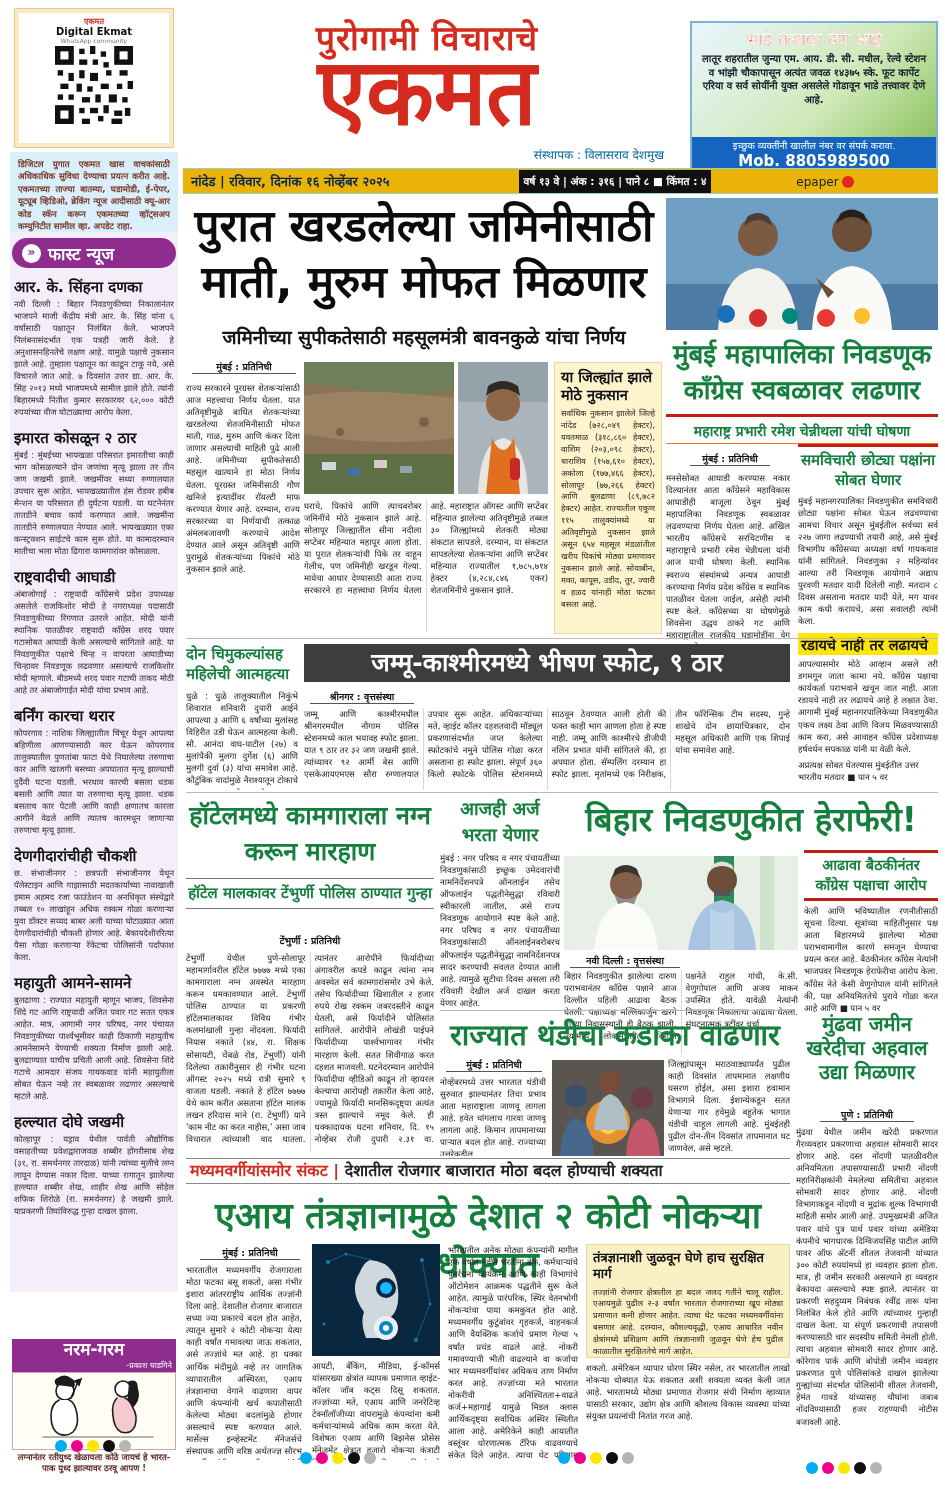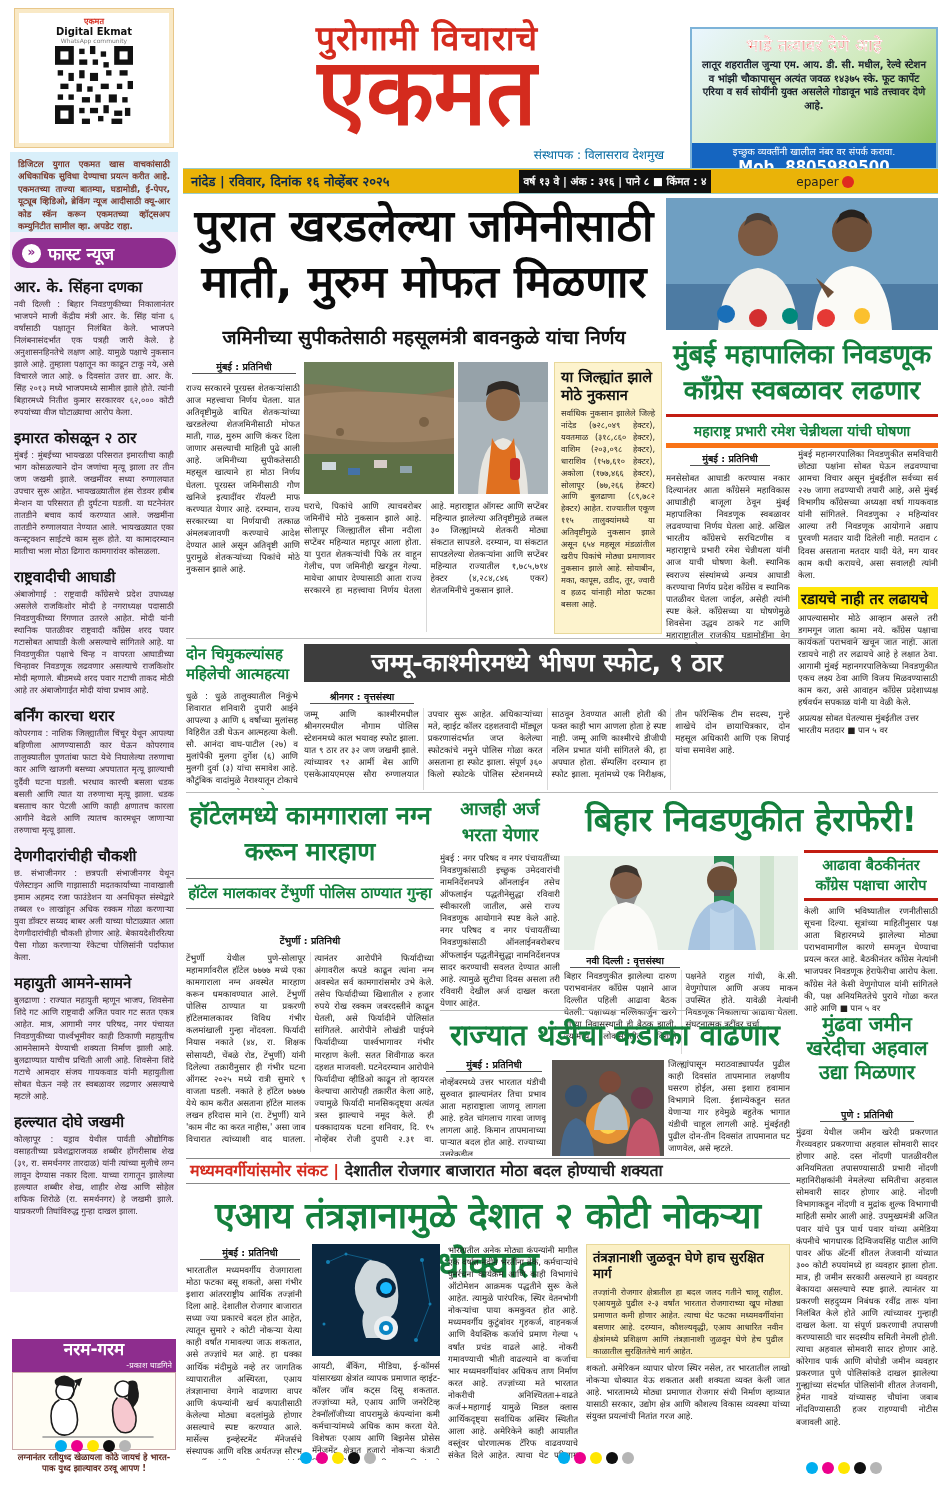--- a/index.html
+++ b/index.html
@@ -128,21 +128,21 @@
         </g>
       </svg>
     </div>
   </div>
   <div class="abs ctr tagline" style="left:188px; top:14px; width:478px;">पुरोगामी विचाराचे</div>
 
   <div class="abs qr-note jst" style="left:10px; top:152px; width:168px; height:84px;">डिजिटल युगात एकमत खास वाचकांसाठी अधिकाधिक सुविधा देण्याचा प्रयत्न करीत आहे. एकमतच्या ताज्या बातम्या, घडामोडी, ई-पेपर, यूट्यूब व्हिडिओ, ब्रेकिंग न्यूज आदीसाठी क्यू-आर कोड स्कॅन करून एकमतच्या व्हॉट्सअप कम्युनिटीत सामील व्हा. अपडेट राहा.</div>
   <div class="abs ctr brand" style="left:188px; top:48px; width:478px;">एकमत</div>
   <div class="abs founder" style="left:408px; top:146px; width:256px; text-align:right;">संस्थापक : विलासराव देशमुख</div>
 
-  <div class="abs ad-box" style="left:690px; top:27px; width:248px; height:154px;">
+  <div class="abs ad-box" style="left:690px; top:21px; width:248px; height:154px;">
     <div class="ad-title">भाडे तत्वावर देणे आहे</div>
     <div class="ad-body">लातूर शहरातील जुन्या एम. आय. डी. सी. मधील, रेल्वे स्टेशन व भांझी चौकापासून अत्यंत जवळ १४३७५ स्के. फूट कार्पेट एरिया व सर्व सोयींनी युक्त असलेले गोडावून भाडे तत्त्वावर देणे आहे.</div>
     <div class="ad-foot">
       <div class="ad-contact">इच्छुक व्यक्तींनी खालील नंबर वर संपर्क करावा.</div>
       <div class="ad-mobile">Mob. 8805989500</div>
     </div>
   </div>
 
   <div class="abs date-strip" style="left:183px; top:168px; width:755px; height:26px;">
     <div class="abs date-left" style="left:0; top:0; width:330px;">नांदेड | रविवार, दिनांक १६ नोव्हेंबर २०२५</div>
@@ -271,25 +271,26 @@
       <g>
         <circle cx="60" cy="116" r="9" fill="#1a6fb8"></circle>
         <circle cx="92" cy="120" r="9" fill="#d32f2f"></circle>
         <circle cx="124" cy="118" r="8" fill="#00897b"></circle>
         <circle cx="160" cy="120" r="9" fill="#e53935"></circle>
         <circle cx="196" cy="118" r="8" fill="#fbc02d"></circle>
       </g>
     </svg>
   </div>
   <div class="abs ctr h2" style="left:666px; top:336px; width:272px; font-size:26px; line-height:1.4;">मुंबई महापालिका निवडणूक काँग्रेस स्वबळावर लढणार</div>
-  <div class="abs ctr h2 rule-red-t" style="left:666px; top:414px; width:272px; font-size:14px; padding-top:4px; border-bottom:5px solid #f97316; padding-bottom:3px;">महाराष्ट्र प्रभारी रमेश चेन्नीथला यांची घोषणा</div>
+  <div class="abs ctr h2 rule-red-t" style="left:666px; top:414px; width:272px; font-size:14px; padding-top:4px; border-bottom:1px solid #f97316; padding-bottom:3px;">महाराष्ट्र प्रभारी रमेश चेन्नीथला यांची घोषणा</div>
   <div class="abs ctr byline" style="left:690px; top:452px; width:80px;">मुंबई : प्रतिनिधी</div>
   <div class="abs body-txt jst clip" style="left:666px; top:472px; width:124px; height:316px;">मनसेसोबत आघाडी करण्यास नकार दिल्यानंतर आता काँग्रेसने महाविकास आघाडीही बाजूला ठेवून मुंबई महापालिका निवडणूक स्वबळावर लढवण्याचा निर्णय घेतला आहे. अखिल भारतीय काँग्रेसचे सरचिटणीस व महाराष्ट्राचे प्रभारी रमेश चेन्नीथला यांनी आज याची घोषणा केली. स्थानिक स्वराज्य संस्थांमध्ये अन्यत्र आघाडी करण्याचा निर्णय प्रदेश काँग्रेस व स्थानिक पातळीवर घेतला जाईल, असेही त्यांनी स्पष्ट केले. काँग्रेसच्या या घोषणेमुळे शिवसेना उद्धव ठाकरे गट आणि महाराष्ट्रातील राजकीय घडामोडींना वेग आला आहे. ■ पान ५ वर</div>
 
   <div class="abs clip" style="left:798px; top:444px; width:140px; height:350px;">
+    <div class="ctr h2 rule-red-t" style="font-size:15px; padding-top:3px; line-height:1.35;">समविचारी छोट्या पक्षांना सोबत घेणार</div>
     <div class="body-txt jst" style="margin-top:4px;">मुंबई महानगरपालिका निवडणुकीत समविचारी छोट्या पक्षांना सोबत घेऊन लढवण्याचा आमचा विचार असून मुंबईतील सर्वच्या सर्व २२७ जागा लढण्याची तयारी आहे, असे मुंबई विभागीय काँग्रेसच्या अध्यक्षा वर्षा गायकवाड यांनी सांगितले. निवडणुका २ महिन्यांवर आल्या तरी निवडणूक आयोगाने अद्याप पुरवणी मतदार यादी दिलेली नाही. मतदान ८ दिवस असताना मतदार यादी येते, मग यावर काम कधी करायचे, असा सवालही त्यांनी केला.</div>
     <div class="yellow-head" style="margin-top:6px;">रडायचे नाही तर लढायचे</div>
     <div class="body-txt jst" style="margin-top:3px;">आपल्यासमोर मोठे आव्हान असले तरी डगमगून जाता कामा नये. काँग्रेस पक्षाचा कार्यकर्ता पराभवाने खचून जात नाही. आता रडायचे नाही तर लढायचे आहे हे लक्षात ठेवा. आगामी मुंबई महानगरपालिकेच्या निवडणुकीत एकच लक्ष्य ठेवा आणि विजय मिळवण्यासाठी काम करा, असे आवाहन काँग्रेस प्रदेशाध्यक्ष हर्षवर्धन सपकाळ यांनी या वेळी केले.</div>
     <div class="body-txt" style="margin-top:4px;">अप्रत्यक्ष सोबत घेतल्यास मुंबईतील उत्तर भारतीय मतदार ■ पान ५ वर</div>
   </div>
 
   <div class="abs hr" style="left:186px; top:638px; width:752px;"></div>
   <div class="abs h2 clip" style="left:186px; top:644px; width:112px; height:42px; font-size:15px; line-height:1.35;">दोन चिमुकल्यांसह महिलेची आत्महत्या</div>
   <div class="abs body-txt jst clip" style="left:186px; top:690px; width:112px; height:100px;">धुळे : धुळे तालुक्यातील निकुंभे शिवारात शनिवारी दुपारी आईने आपल्या ३ आणि ६ वर्षांच्या मुलांसह विहिरीत उडी घेऊन आत्महत्या केली. सौ. आनंदा वाघ-पाटील (२७) व मुलांपैकी मुलगा दुर्गेश (६) आणि मुलगी दुर्वा (३) यांचा समावेश आहे. कौटुंबिक वादांमुळे नैराश्यातून टोकाचे पाऊल उचलल्याचे समजते.</div>
 

